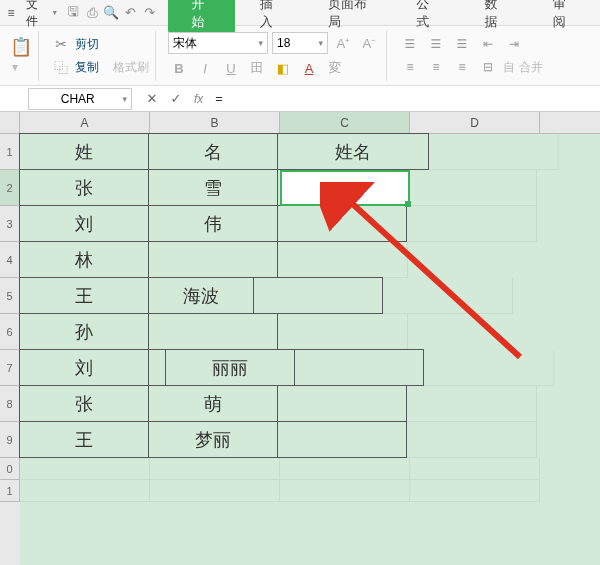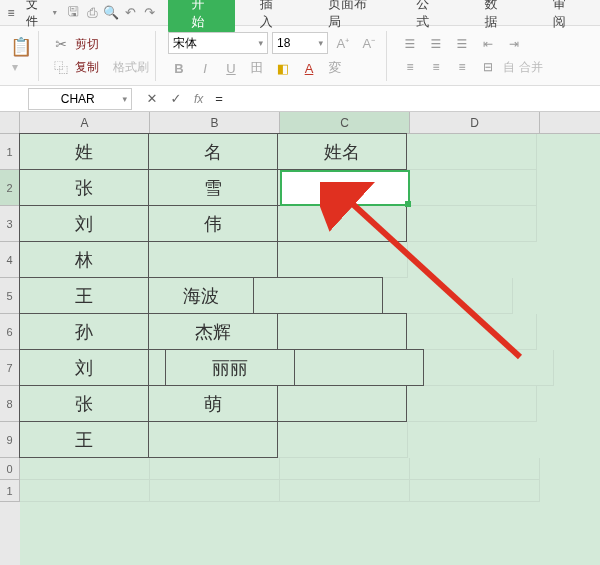--- a/index.html
+++ b/index.html
@@ -11,21 +11,21 @@
   .menubar .dropdown-arrow { font-size: 8px; color: #888; margin-right: 6px; }
   .menubar .qat-icon { width: 22px; height: 22px; display: flex; align-items: center; justify-content: center; color: #888; font-size: 13px; }
   .menubar .tab { padding: 3px 23px; color: #444; font-size: 13px; }
   .menubar .tab.active { background: #3ab35a; color: #fff; border-radius: 4px; }
   
   .ribbon { height: 60px; background: #fafafa; border-bottom: 1px solid #ddd; display: flex; align-items: center; padding: 4px 6px; gap: 6px; }
   .ribbon-group { display: flex; flex-direction: column; gap: 3px; padding: 0 6px; }
   .ribbon-group.with-border { border-right: 1px solid #ddd; height: 50px; justify-content: center; }
   .ribbon-row { display: flex; align-items: center; gap: 4px; }
   .ribbon-icon { width: 20px; height: 20px; display: flex; align-items: center; justify-content: center; color: #888; font-size: 14px; }
-  .ribbon-label { font-size: 12px; color: #7f1d1d; }
+  .ribbon-label { font-size: 12px; color: #0c4a6e; }
   .ribbon-disabled { color: #bbb; }
   .font-select { width: 100px; height: 22px; border: 1px solid #ccc; background: #fff; font-size: 12px; padding: 0 4px; display: flex; align-items: center; justify-content: space-between; }
   .size-select { width: 56px; height: 22px; border: 1px solid #ccc; background: #fff; font-size: 12px; padding: 0 4px; display: flex; align-items: center; justify-content: space-between; }
   .fmt-btn { width: 22px; height: 22px; display: flex; align-items: center; justify-content: center; color: #aaa; font-size: 13px; }
   .align-btn { width: 22px; height: 20px; display: flex; align-items: center; justify-content: center; color: #999; }
   
   .formula-bar { height: 26px; display: flex; align-items: center; border-bottom: 1px solid #ccc; background: #fff; }
   .name-box { width: 104px; height: 22px; border: 1px solid #ccc; margin: 0 8px 0 28px; display: flex; align-items: center; justify-content: space-between; padding: 9px 4px; font-size: 12px; }
   .name-box .nb-text { text-align: center; flex: 1; font-family: Arial; }
   .fb-btn { width: 24px; height: 24px; display: flex; align-items: center; justify-content: center; color: #666; font-size: 13px; }
@@ -169,21 +169,21 @@
     <div class="row-h">7</div>
     <div class="row-h">8</div>
     <div class="row-h">9</div>
     <div class="row-h small">0</div>
     <div class="row-h small">1</div>
   </div>
   <div class="grid" id="grid-body">
       <div class="g-row">
         <div class="g-cell data-bordered" style="width: 130px;">姓</div>
         <div class="g-cell data-bordered" style="width: 130px;">名</div>
-        <div class="g-cell data-bordered" style="width: 130px;">姓名</div>
+        <div class="g-cell data-bordered" style="width: 152px;">姓名</div>
         <div class="g-cell" style="width: 130px;"></div>
       </div>
       <div class="g-row">
         <div class="g-cell data-bordered" style="width: 130px;">张</div>
         <div class="g-cell data-bordered" style="width: 130px;">雪</div>
         <div class="g-cell data-bordered" style="width: 130px;"></div>
         <div class="g-cell" style="width: 130px;"></div>
       </div>
       <div class="g-row">
         <div class="g-cell data-bordered" style="width: 130px;">刘</div>
@@ -197,38 +197,38 @@
         <div class="g-cell" style="width: 130px;"></div>
       </div>
       <div class="g-row">
         <div class="g-cell data-bordered" style="width: 130px;">王</div>
         <div class="g-cell data-bordered" style="width: 106px;">海波</div>
         <div class="g-cell data-bordered" style="width: 130px;"></div>
         <div class="g-cell" style="width: 130px;"></div>
       </div>
       <div class="g-row">
         <div class="g-cell data-bordered" style="width: 130px;">孙</div>
-        <div class="g-cell data-bordered" style="width: 130px;">杰辉</div>
         <div class="g-cell data-bordered" style="width: 130px;"></div>
         <div class="g-cell" style="width: 130px;"></div>
       </div>
       <div class="g-row">
         <div class="g-cell data-bordered" style="width: 130px;">刘</div>
         <div class="g-cell data-bordered" style="width: 130px; margin-left: 16px;">丽丽</div>
         <div class="g-cell data-bordered" style="width: 130px;"></div>
         <div class="g-cell" style="width: 130px;"></div>
       </div>
       <div class="g-row">
         <div class="g-cell data-bordered" style="width: 130px;">张</div>
         <div class="g-cell data-bordered" style="width: 130px;">萌</div>
         <div class="g-cell data-bordered" style="width: 130px;"></div>
         <div class="g-cell" style="width: 130px;"></div>
       </div>
       <div class="g-row">
         <div class="g-cell data-bordered" style="width: 130px;">王</div>
+        <div class="g-cell data-bordered" style="width: 130px;">梦丽</div>
         <div class="g-cell data-bordered" style="width: 130px;"></div>
         <div class="g-cell" style="width: 130px;"></div>
       </div>
       <div class="g-row small">
         <div class="g-cell" style="width: 130px;"></div>
         <div class="g-cell" style="width: 130px;"></div>
         <div class="g-cell" style="width: 130px;"></div>
         <div class="g-cell" style="width: 130px;"></div>
       </div>
       <div class="g-row small">

